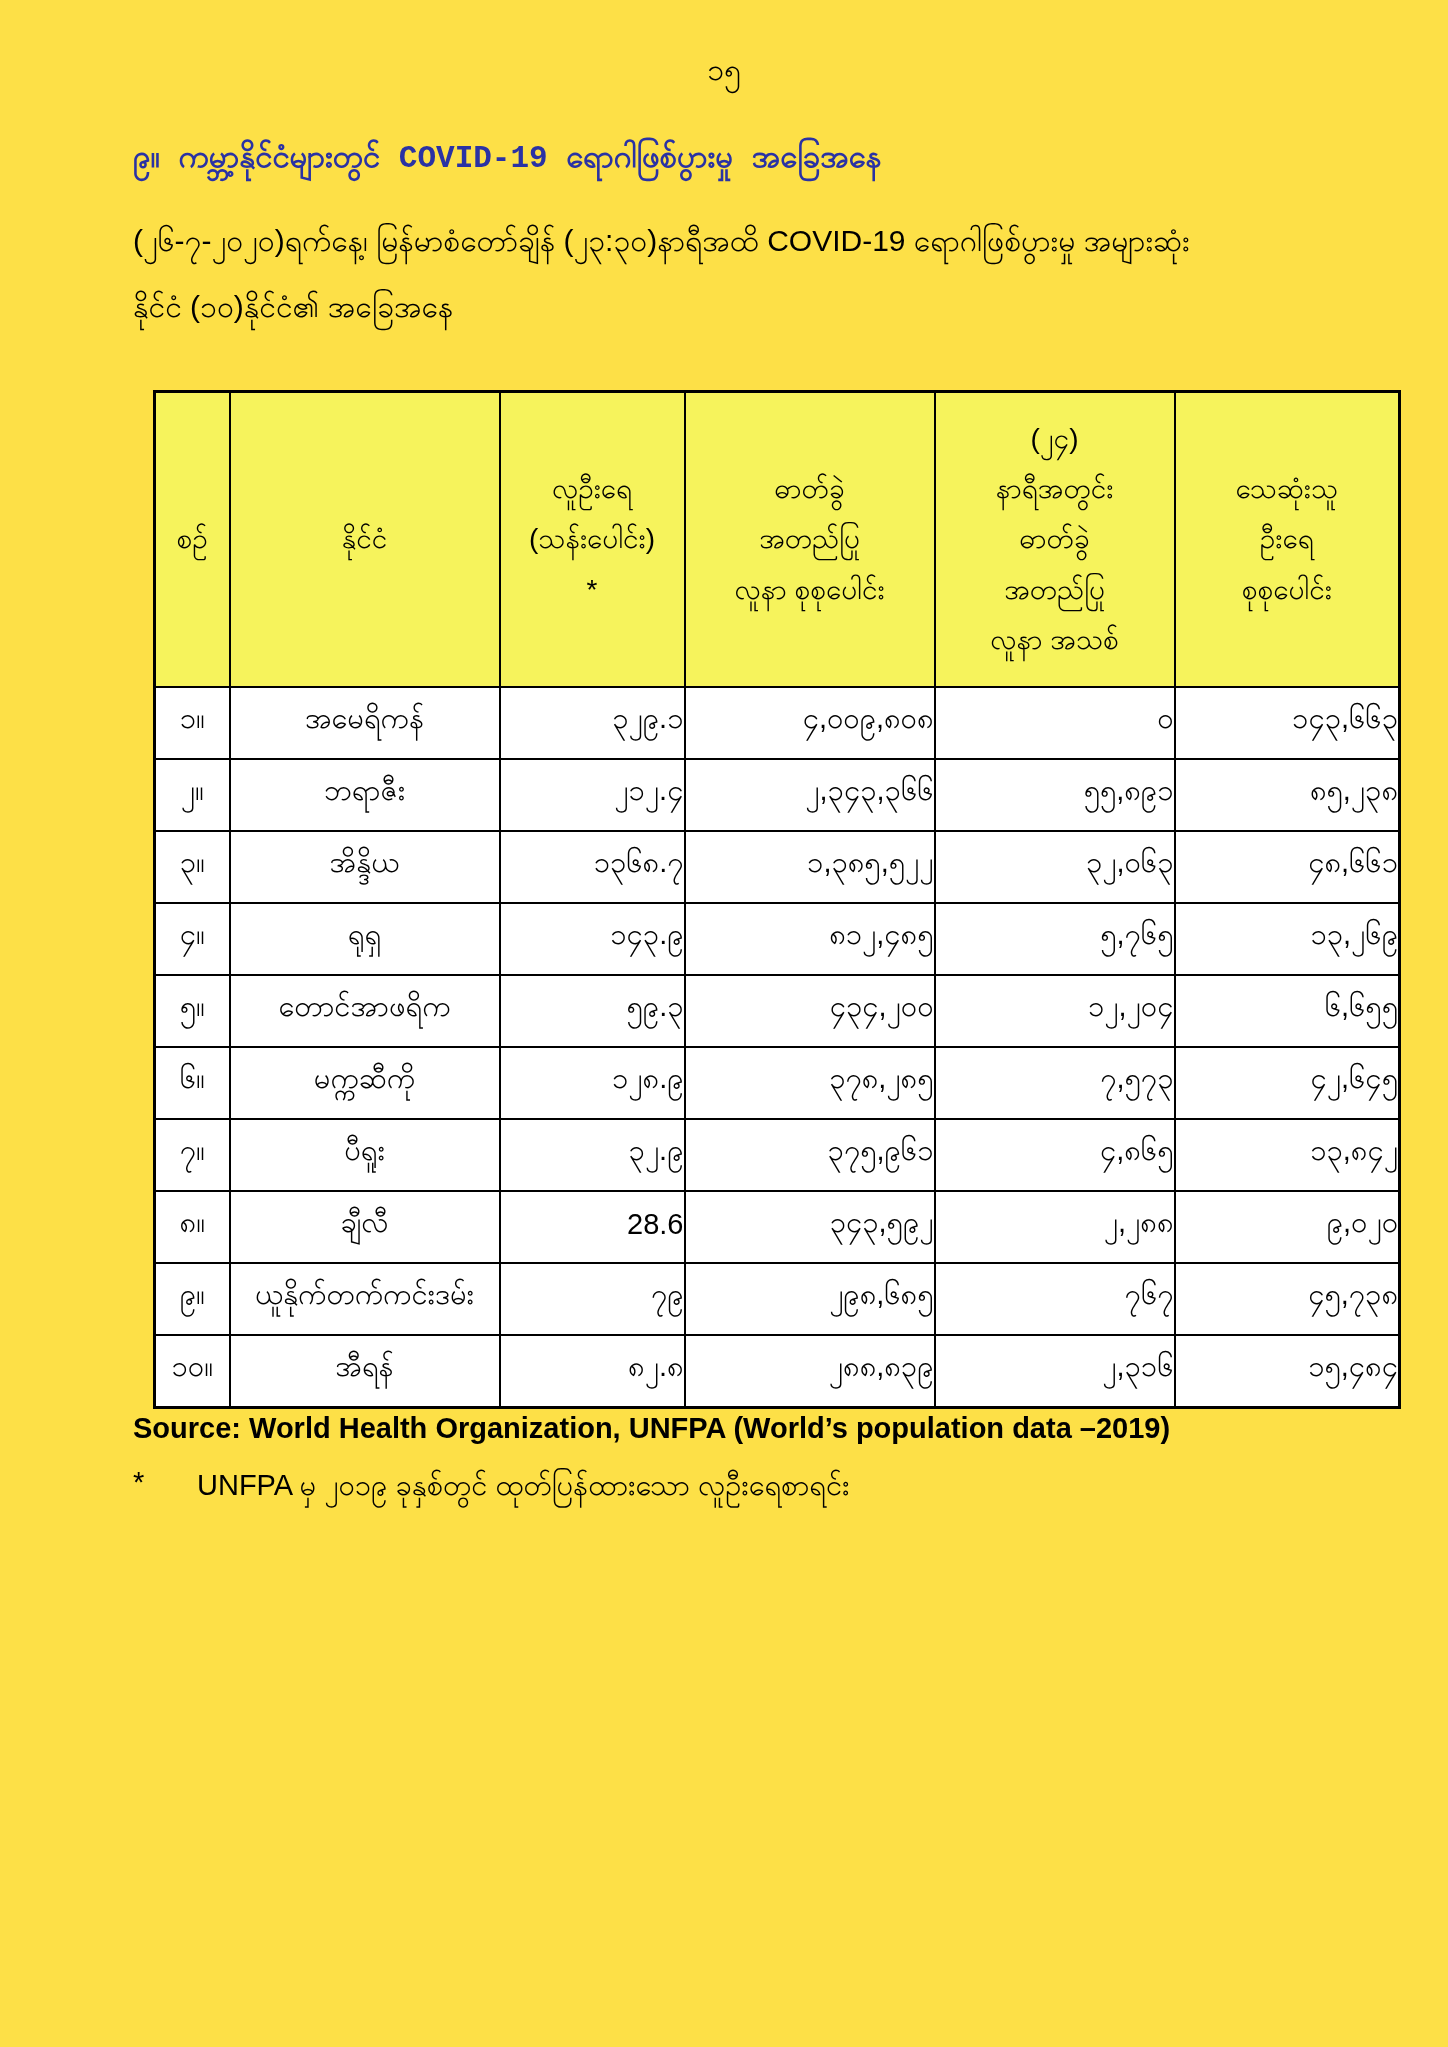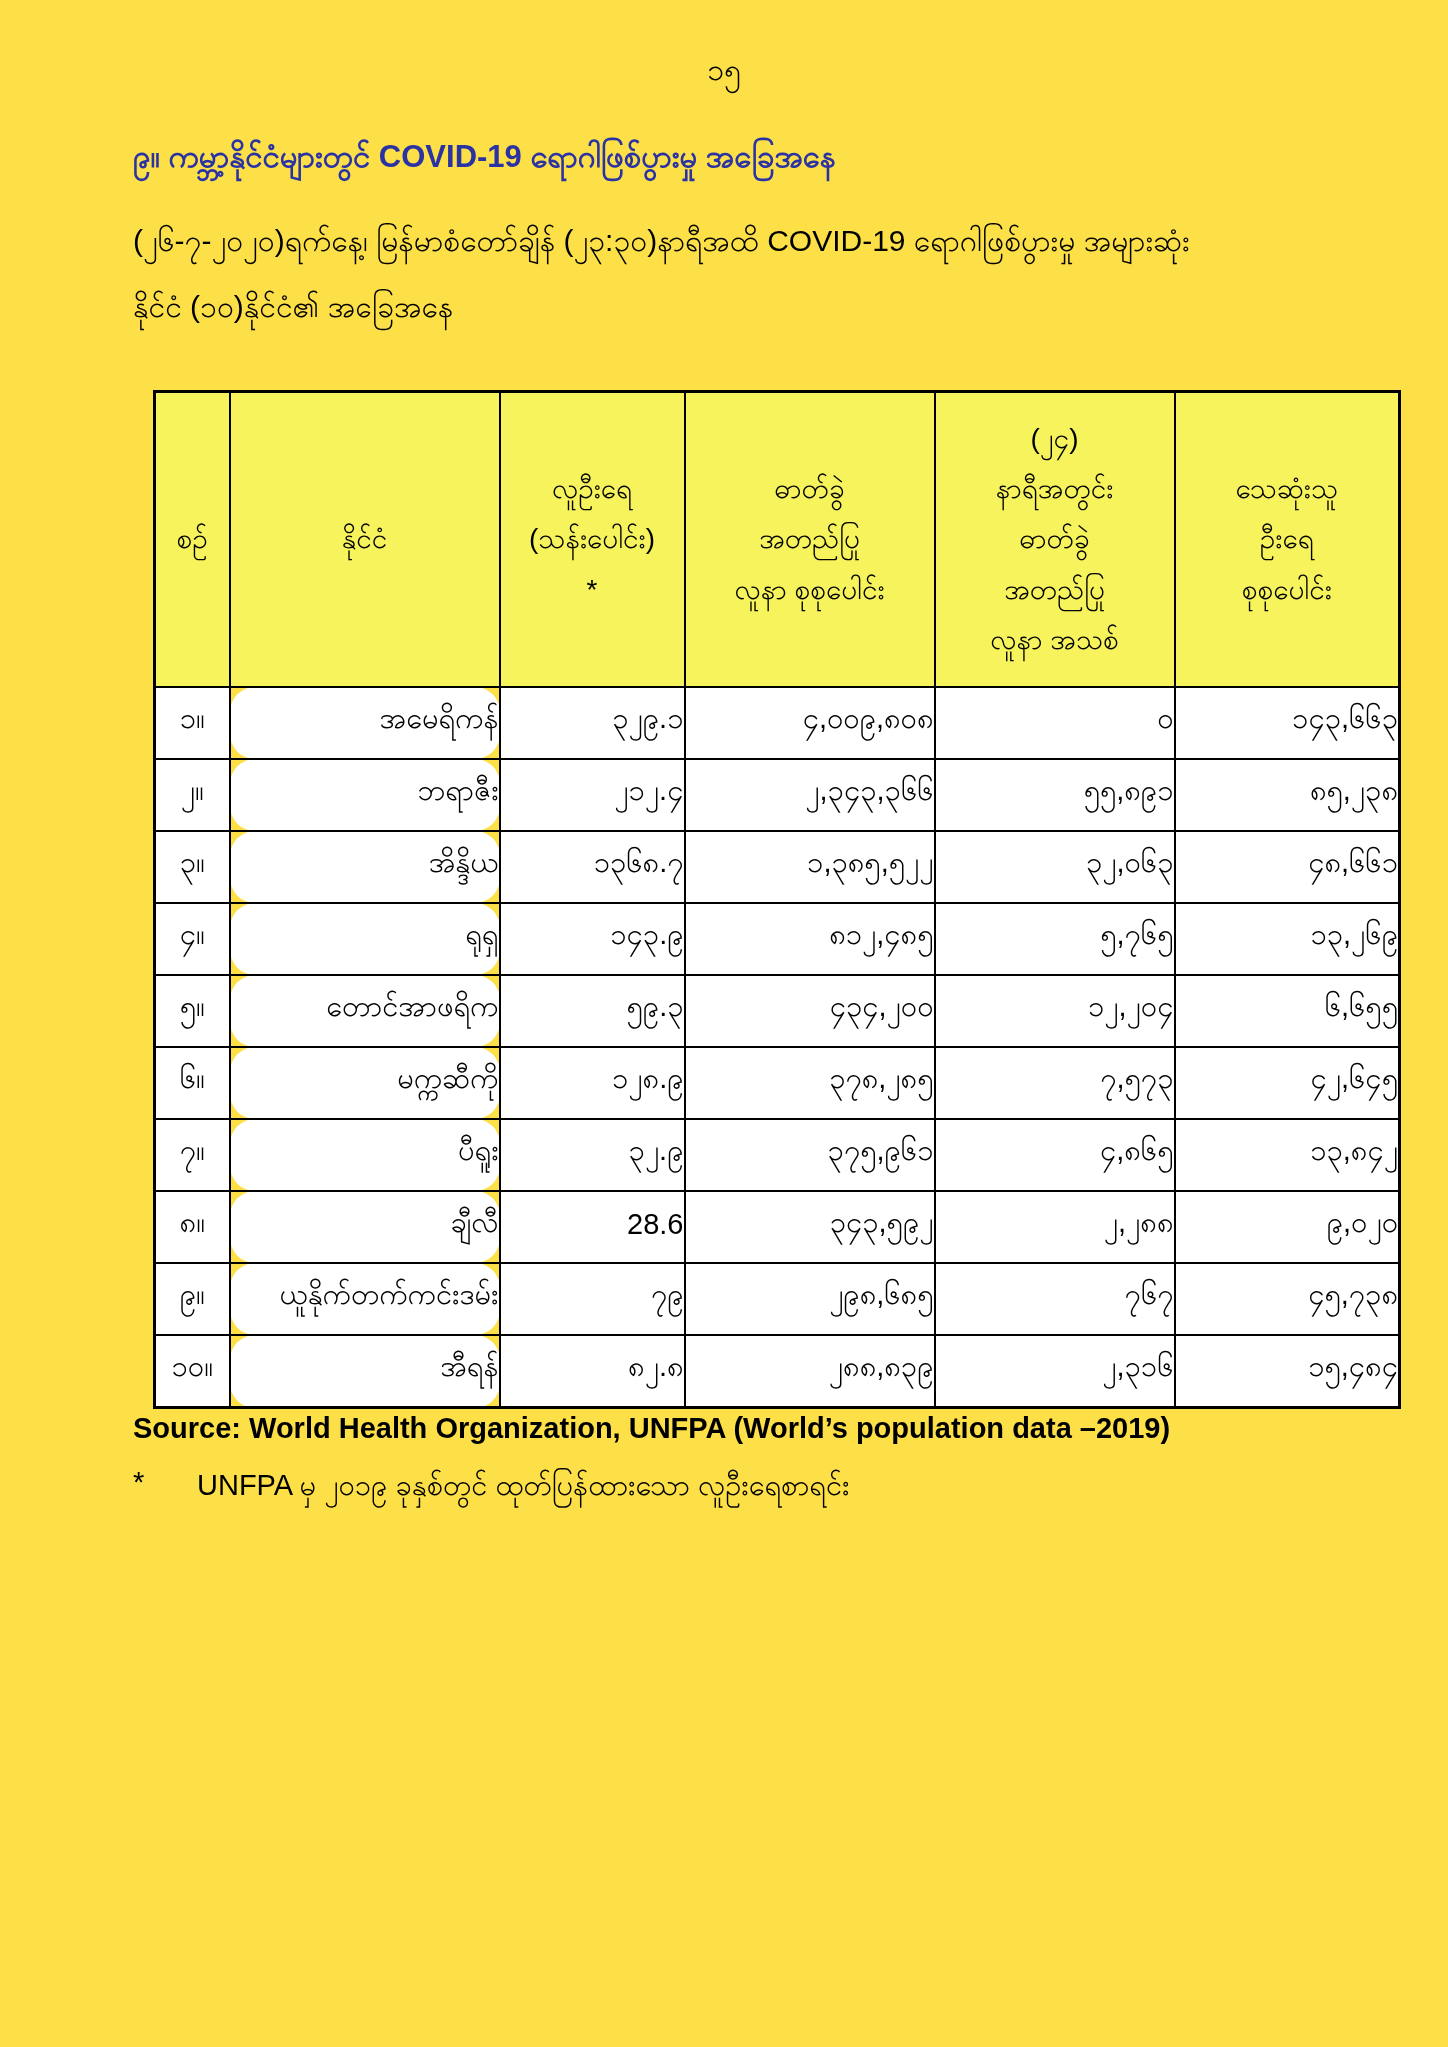--- a/index.html
+++ b/index.html
@@ -7,21 +7,21 @@
     position:relative;width:1448px;height:2047px;background:#fde047;
     font-family:"Liberation Sans","DejaVu Sans",sans-serif;color:#000;
     overflow:hidden;
   }
   .pagenum{
     position:absolute;top:50px;left:0;width:100%;
     text-align:center;font-size:30px;
   }
   .heading{
     position:absolute;top:136px;left:133px;width:1200px;
-    font-size:31px;font-weight:bold;color:#2A32A4;
+    font-size:31px;font-weight:bold;color:#2A32A4;font-family:Liberation Mono, monospace;
   }
   .intro{
     position:absolute;top:208px;left:133px;width:1230px;
     font-size:30px;line-height:66px;white-space:pre-line;
   }
   table.covid{
     position:absolute;top:390px;left:153px;
     border-collapse:collapse;table-layout:fixed;
     border:3px solid #000;
   }
@@ -37,21 +37,21 @@
     white-space:pre-line;
     height:293px;
     padding:0 6px;
     margin-left:16px;
   }
   table.covid td{
     height:64px;font-size:29px;vertical-align:middle;
     padding:0 0 6px 0;background:#ffffff;
   }
   td.serial{text-align:center;}
-  td.country{text-align:right;padding-left:14px;border-radius:25px;}
+  td.country{text-align:center;padding-left:14px;}
   td.num{text-align:right;padding-right:20px;}
   .source{
     position:absolute;top:1412px;left:133px;width:1250px;
     font-size:29px;font-weight:bold;
   }
   .note{
     position:absolute;top:1466px;left:133px;width:1250px;
     font-size:29px;display:flex;align-items:flex-start;
   }
   .note .star{width:64px;}

